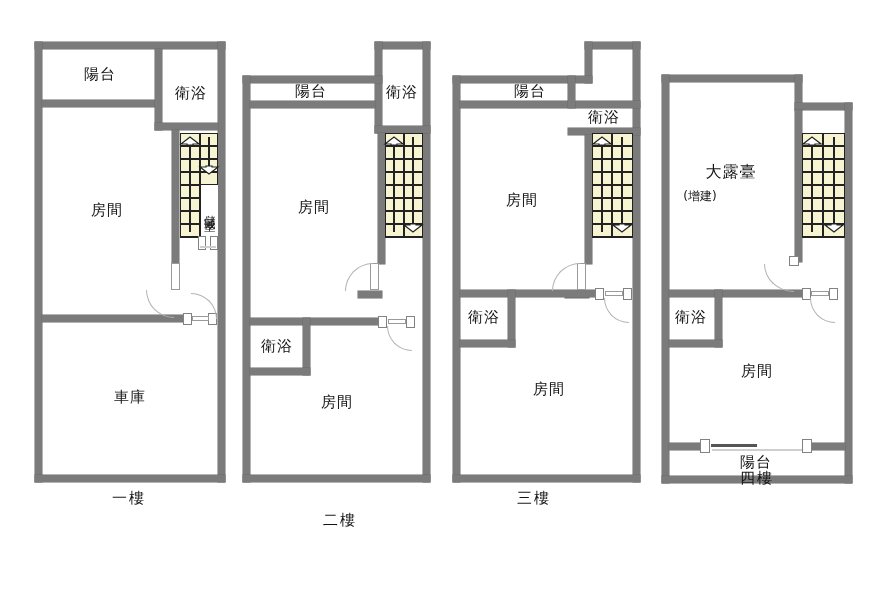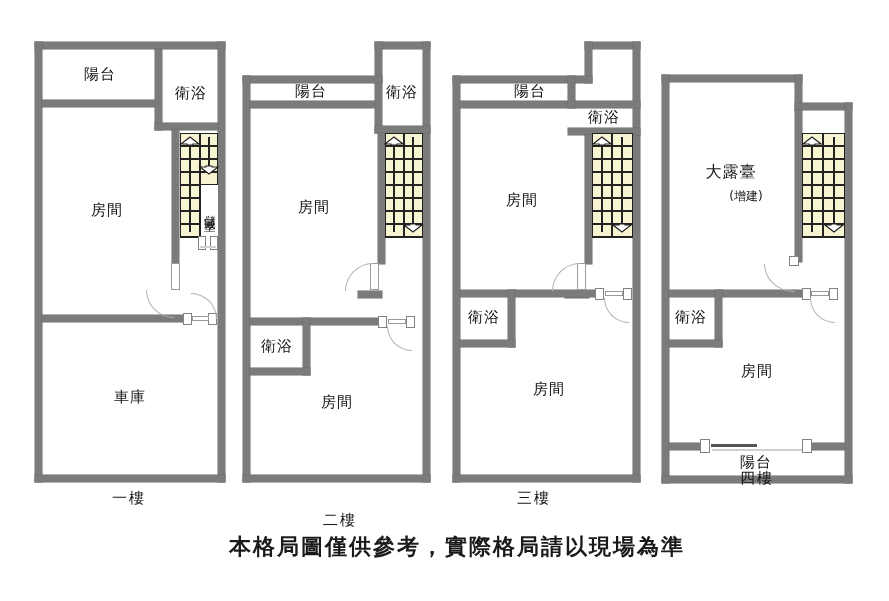--- a/index.html
+++ b/index.html
@@ -183,21 +183,20 @@
   <div class="jamb" style="left:829px;top:288px;width:9px;height:12px"></div>
   <div class="leaf" style="left:811px;top:291px;width:18px;height:5px"></div>
   <div class="arc bl" style="left:810px;top:298px;width:25px;height:25px"></div>
 
   <div class="jamb" style="left:700px;top:439px;width:10px;height:14px"></div>
   <div class="jamb" style="left:802px;top:439px;width:10px;height:14px"></div>
   <div class="panel" style="left:711px;top:444px;width:46px;height:3px"></div>
   <div class="track" style="left:712px;top:449px;width:90px;height:1.5px"></div>
 
   <div class="lbl" style="left:731px;top:172px;font-size:16px">大露臺</div>
-  <div class="lbl tiny" style="left:746px;top:196px">(增建)</div>
+  <div class="lbl tiny" style="left:700px;top:196px">(增建)</div>
   <div class="lbl small" style="left:691px;top:317px">衛浴</div>
   <div class="lbl" style="left:757px;top:371px">房間</div>
   <div class="lbl" style="left:756px;top:462px">陽台</div>
   <div class="lbl floorname" style="left:757px;top:478px">四樓</div>
 
-  <div class="lbl disclaimer" style="left:457px;top:547px">本格局圖僅供參考，實際格局請以現場為準</div>
 
 </div>
 
 </body></html>

